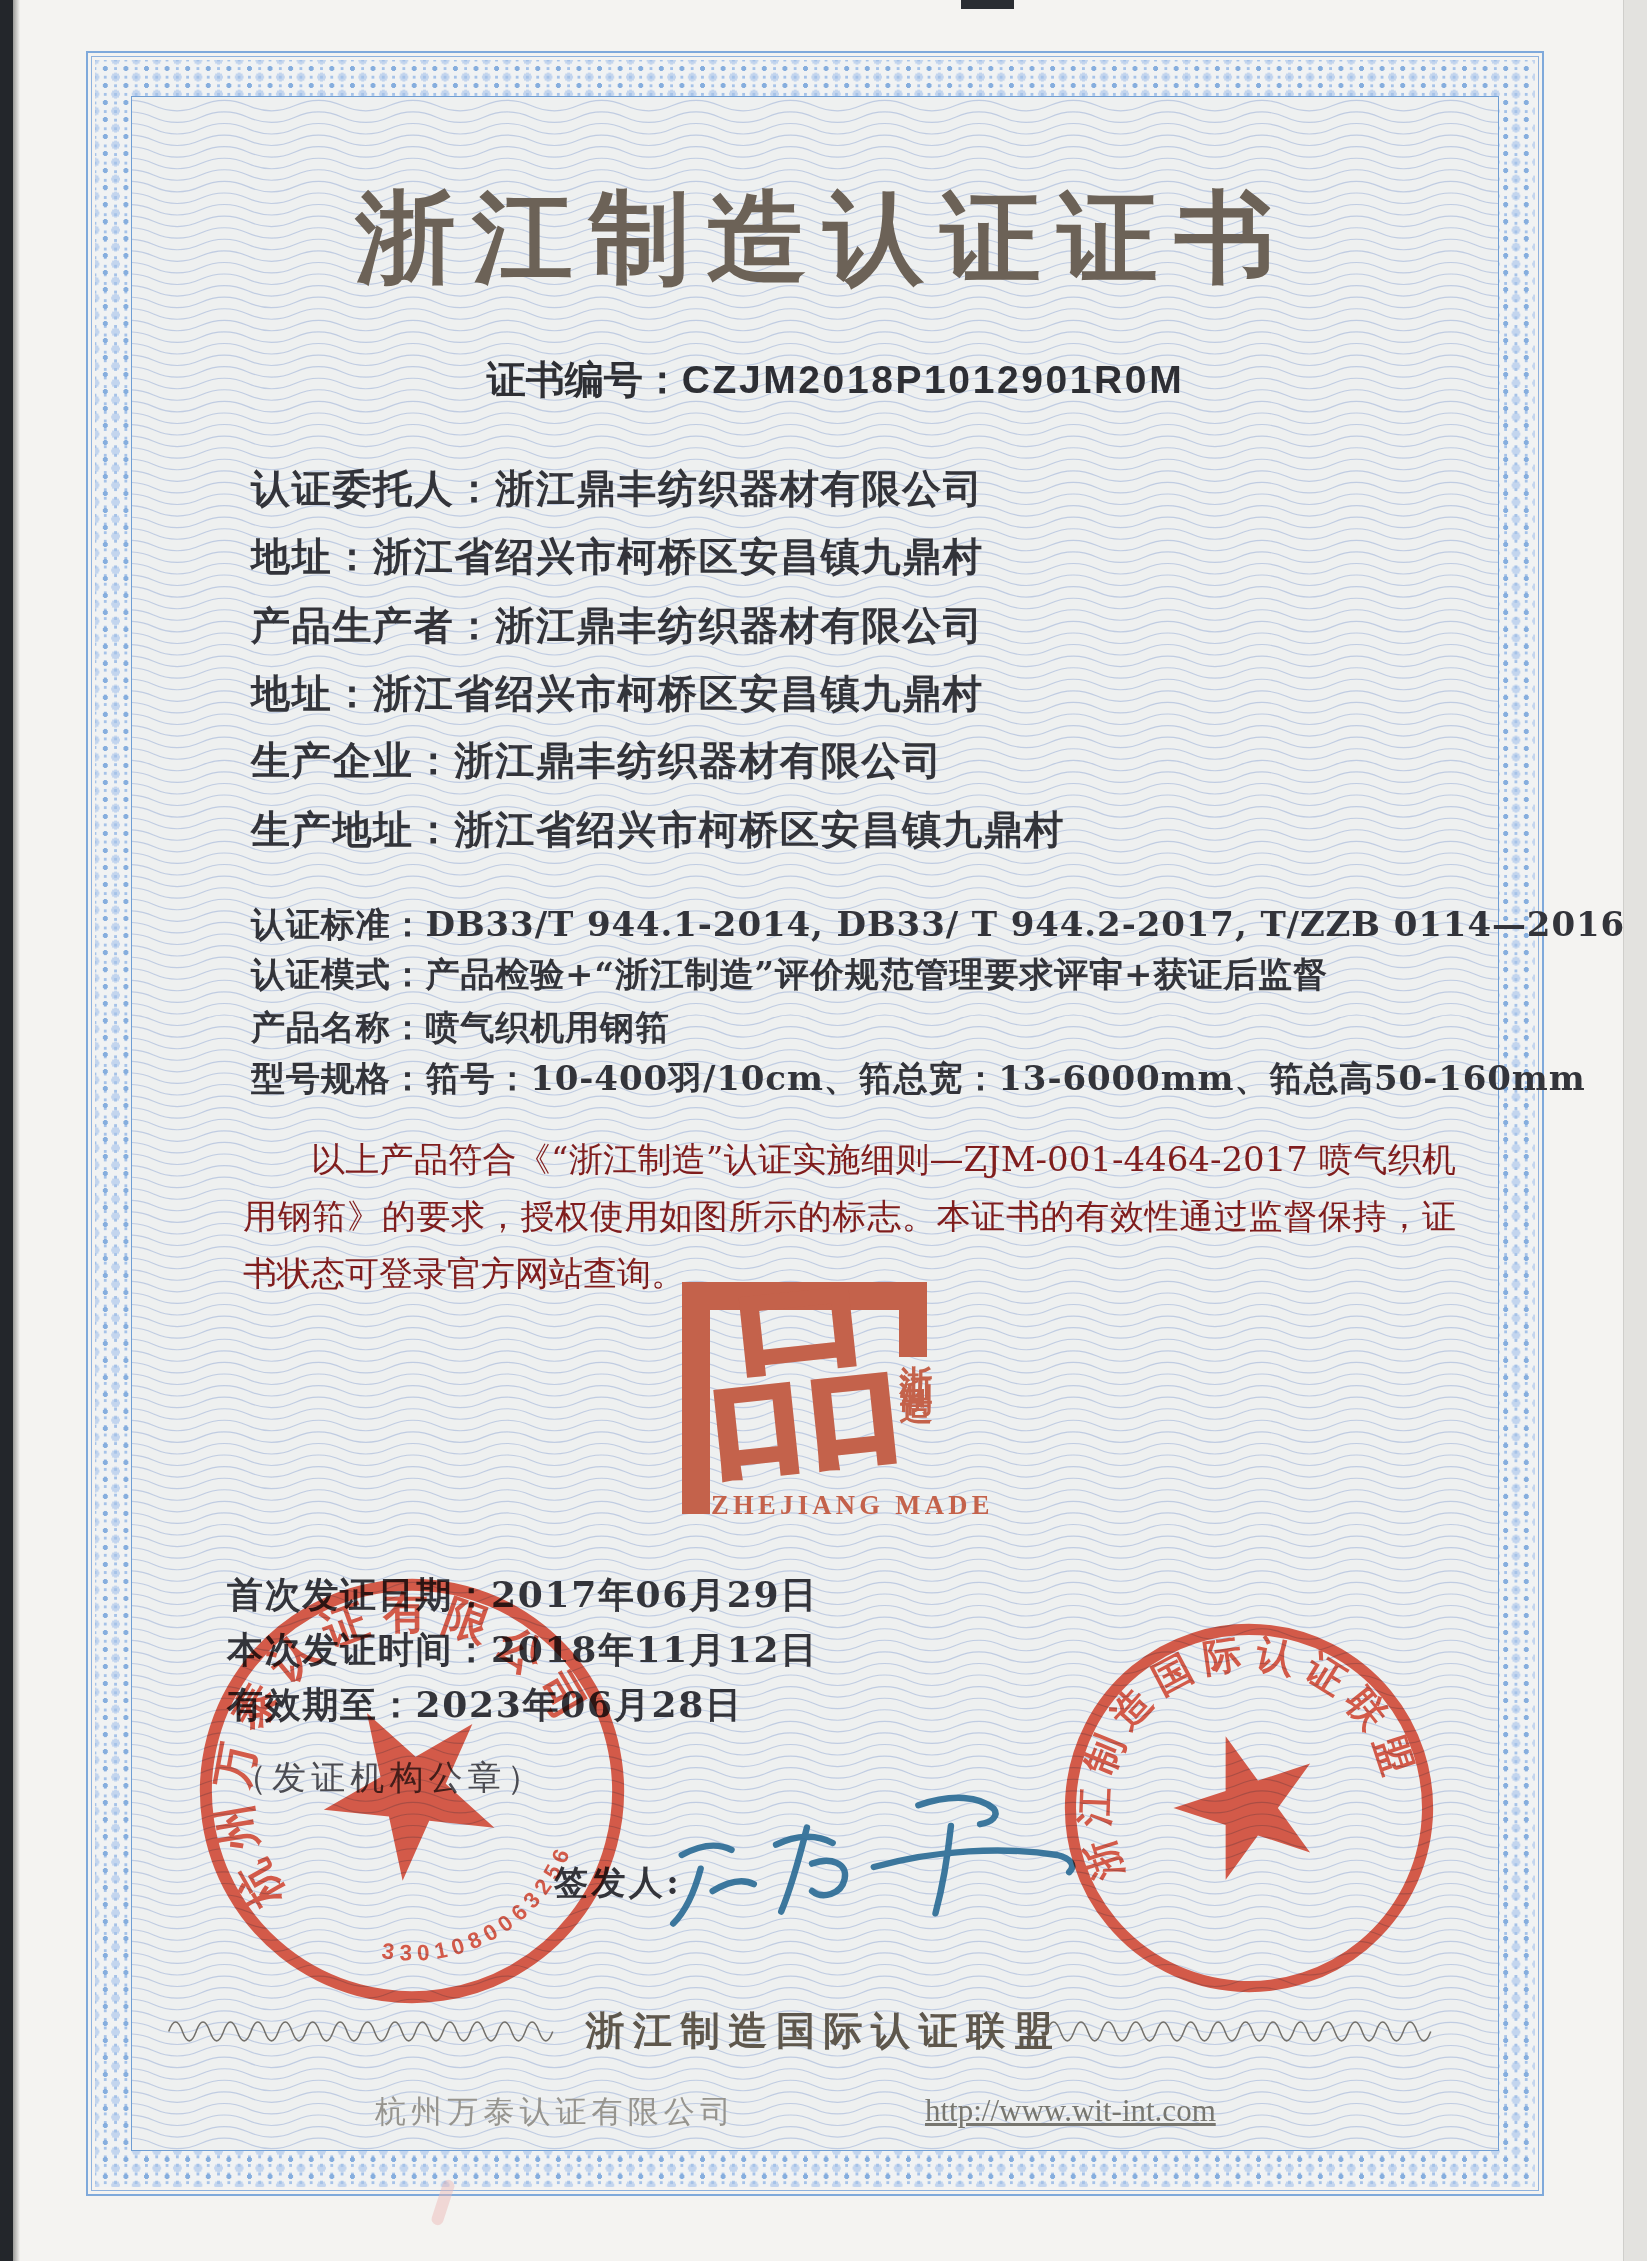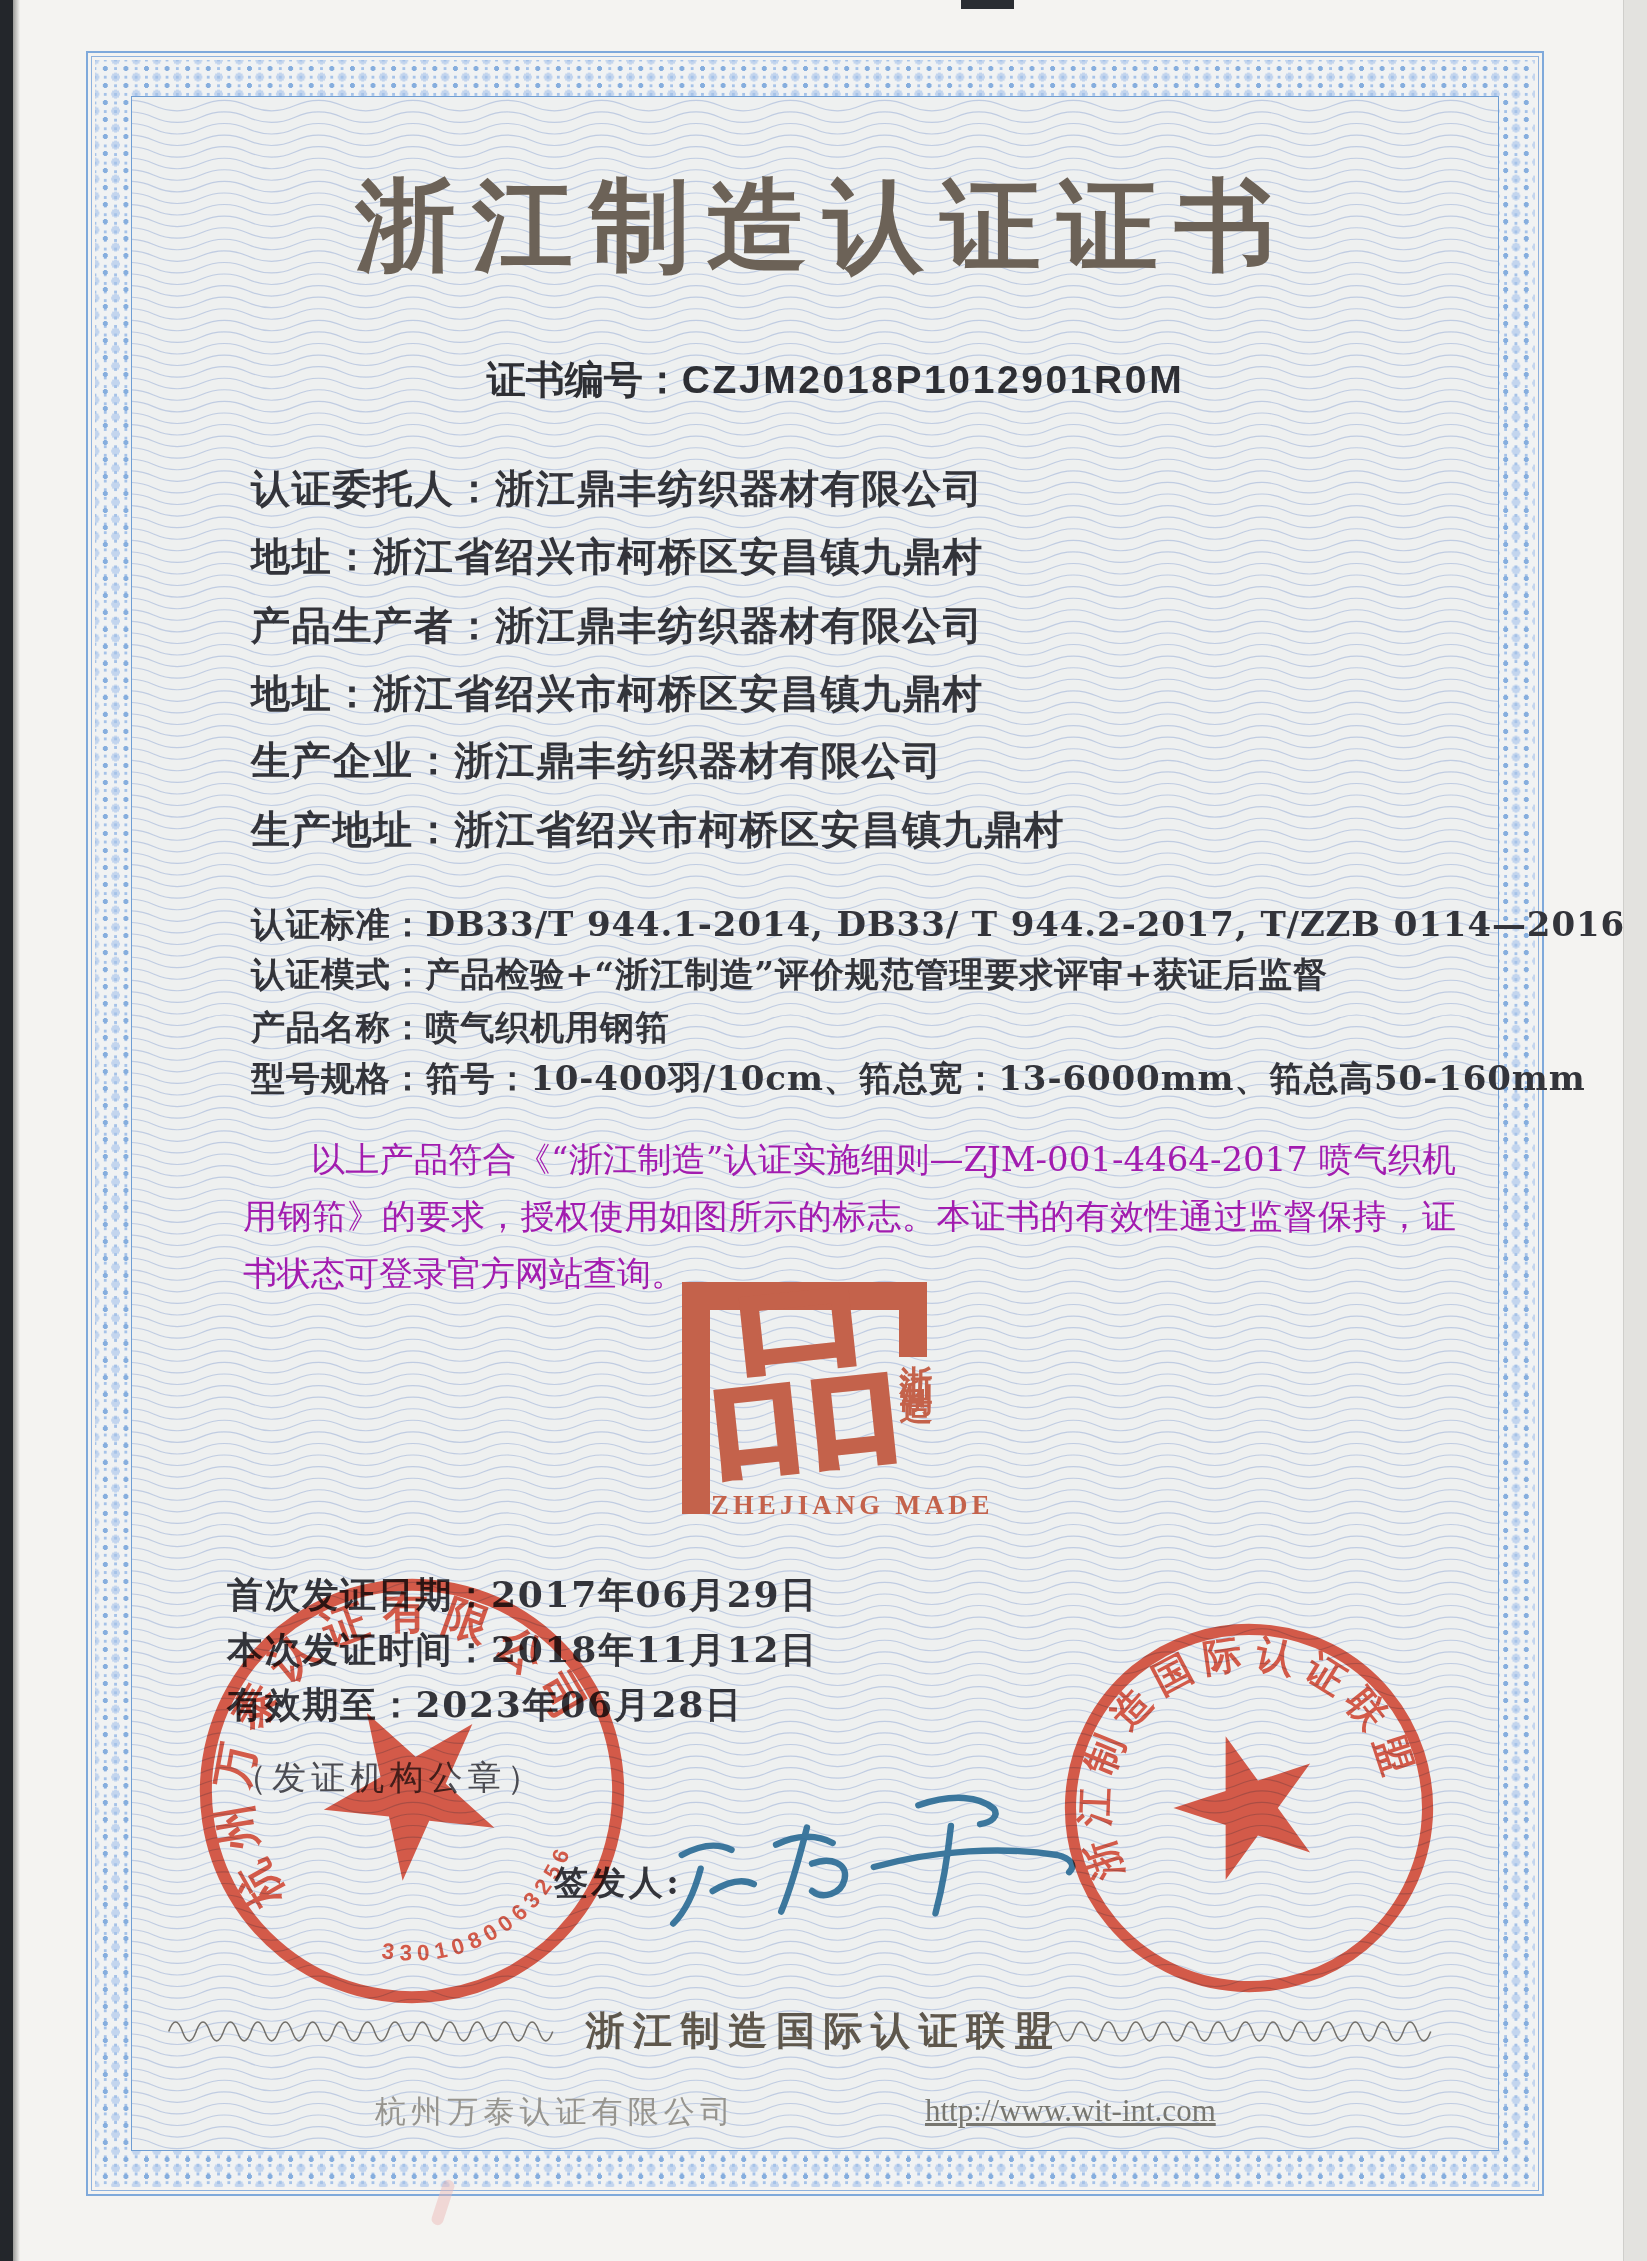--- a/index.html
+++ b/index.html
@@ -18,28 +18,28 @@
         background-image:
           radial-gradient(circle, #86aede 0 2.7px, rgba(0,0,0,0) 2.8px),
           radial-gradient(circle, #a5c2e8 0 1.7px, rgba(0,0,0,0) 1.8px),
           radial-gradient(circle, #c3d5ee 0 4.3px, rgba(0,0,0,0) 4.4px);
         background-size:20.6px 17px,10.3px 8.6px,20.6px 17px;
         background-position:0 0,5.1px 4.3px,10.3px 8.6px;}
   .interior{position:absolute;inset:36px;border:1.7px solid #6f9ed4;background:#eef0f0;overflow:hidden;}
   .interior svg{position:absolute;left:0;top:0;}
   
   .abs{position:absolute;white-space:nowrap;}
-  .title{left:0;top:160px;width:1647px;text-align:center;font-size:100px;font-weight:bold;
+  .title{left:0;top:172px;width:1647px;text-align:center;font-size:100px;font-weight:bold;
          letter-spacing:17px;color:#6c6257;white-space:nowrap;}
   .certno{left:0;top:353px;width:1647px;text-align:center;font-size:39px;font-weight:bold;color:#2e2f34;padding-left:12px;}
   .certno .code{font-family:"Liberation Sans","DejaVu Sans",sans-serif;letter-spacing:2.6px;}
   .bodyline{left:251px;font-size:39px;font-weight:bold;letter-spacing:1.7px;}
   .stdline{left:251px;font-size:34px;font-weight:bold;letter-spacing:0.9px;}
   .para{position:absolute;left:243px;top:1131px;width:1213px;font-size:34px;line-height:57px;
-        text-align:justify;text-indent:2em;white-space:normal;color:#a21caf;}
+        text-align:justify;text-indent:2em;white-space:normal;color:#7f1d1d;}
   .dateline{left:227px;font-size:36px;font-weight:bold;letter-spacing:1.7px;}
   .sealnote{left:233px;top:1755px;font-size:34px;color:#4c4c52;letter-spacing:5.1px;}
   .issuer{left:554px;top:1860px;font-size:34px;font-weight:bold;letter-spacing:3.4px;}
   .footer-alliance{left:0;top:2004px;width:1647px;text-align:center;font-size:39px;font-weight:bold;
          letter-spacing:8.6px;color:#5e574c;}
   .footer-company{left:375px;top:2091px;font-size:31px;color:#96948e;letter-spacing:5.1px;}
   .footer-url{left:925px;top:2093px;font-size:31px;color:#77766f;font-family:"Liberation Serif","DejaVu Serif",serif;text-decoration:underline;}
   
   .logo{position:absolute;left:682px;top:1282px;width:257px;height:244px;}
   .logo .bar-top{position:absolute;left:0;top:0;width:244px;height:28px;background:#c4624b;}

